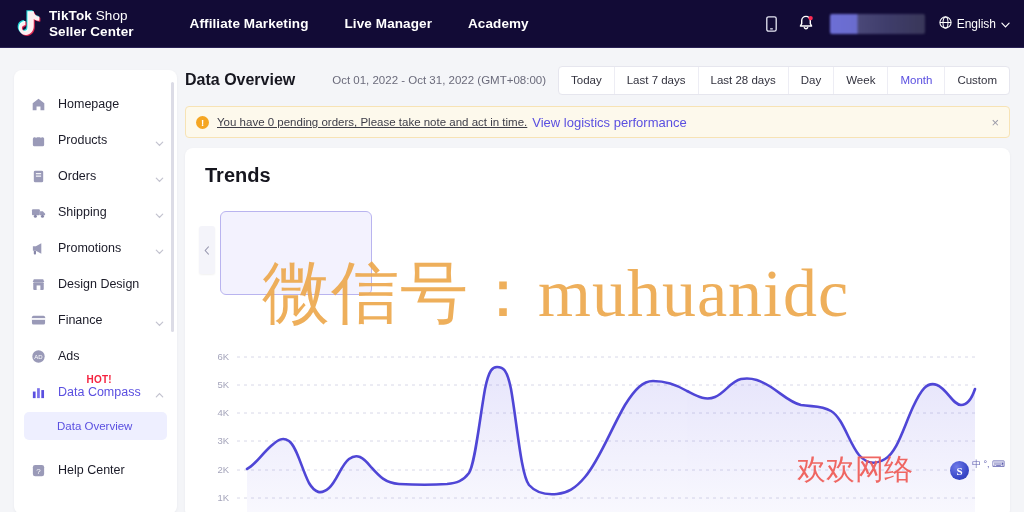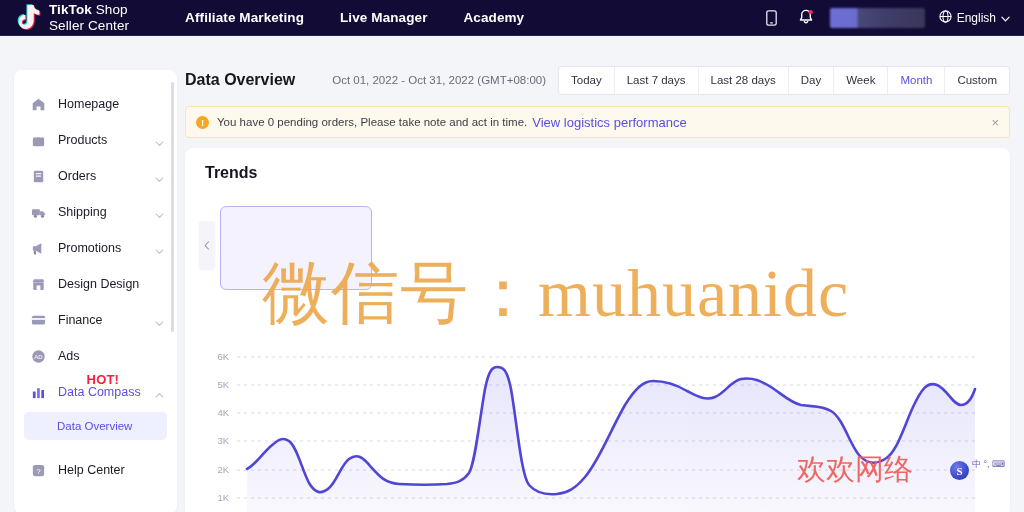--- a/index.html
+++ b/index.html
@@ -4,31 +4,31 @@
 <style>
   * { box-sizing: border-box; margin: 0; padding: 0; }
   html, body {
     width: 1024px; height: 512px; overflow: hidden;
     font-family: "Liberation Sans", sans-serif;
     background: #f4f5f8;
   }
 
   
   .topnav {
-    position: absolute; top: 0; left: 0; width: 1024px; height: 36px;
+    position: absolute; top: 0; left: 0; width: 1024px; height: 48px;
     background: #120B36;
     display: flex; 
     border-bottom: 1px solid #2a2255;
   }
   .brand { display: flex; align-items: center; margin-left: 16px; }
   .brand-logo { width: 26px; height: 30px; position: relative; margin-right: 7px; }
   .brand-text { line-height: 1.12; }
   .brand-l1 { font-size: 13.5px; color: #fff; font-weight: 400; letter-spacing: .1px; }
   .brand-l1 b { font-weight: 700; }
-  .brand-l2 { font-size: 13.5px; color: #fff; font-weight: 400; letter-spacing: .1px; }
+  .brand-l2 { font-size: 13.5px; color: #fff; font-weight: 700; letter-spacing: .1px; }
 
   .nav-links { display: flex; align-items: center; margin-left: 56px; gap: 36px; }
   .nav-link {
     font-size: 13.5px; color: #ffffff; font-weight: 700;
     cursor: pointer; white-space: nowrap; letter-spacing: .1px;
   }
 
   .nav-right {
     margin-left: auto; margin-right: 14px;
     display: flex; align-items: center; gap: 14px;
@@ -60,21 +60,21 @@
   .side-item {
     display: flex; align-items: center;
     height: 36px; padding: 0 12px 0 16px;
     cursor: pointer; position: relative;
   }
   .side-ico { width: 17px; height: 17px; margin-right: 11px; flex: 0 0 17px;
     display: flex; align-items: center; justify-content: center; }
   .side-label { font-size: 12.5px; color: #1b1b28; white-space: nowrap; }
   .side-item.active .side-label { color: #5a4fe0; }
   .chev { margin-left: auto; width: 11px; height: 11px; opacity: .5; }
-  .hot-badge { font-size: 13px; color: #f5223f; font-weight: 700; margin-left: 7px; letter-spacing: .2px; margin-top: 46px; }
+  .hot-badge { font-size: 10px; color: #f5223f; font-weight: 700; margin-left: 7px; letter-spacing: .2px; margin-top: 46px; }
   .sub-item {
     margin: 2px 10px 2px 10px; height: 28px; border-radius: 5px;
     display: flex; align-items: center; padding-left: 33px;
     background: #eeefff; cursor: pointer;
   }
   .sub-item .sub-label { font-size: 11.5px; color: #5a4fe0; }
   .side-scroll {
     position: absolute; right: 3px; top: 12px; width: 3px; height: 250px;
     background: #dcdce6; border-radius: 2px;
   }
@@ -106,32 +106,32 @@
     margin: 4px 14px 0 8px; height: 32px; border-radius: 4px;
     background: #fdf9ec; border: 1px solid #f7e3b5;
     display: flex; align-items: center; padding: 0 10px;
   }
   .alert-ico {
     width: 13px; height: 13px; border-radius: 50%; background: #f5a623;
     color: #fff; font-size: 9.5px; font-weight: 700;
     display: flex; align-items: center; justify-content: center;
     margin-right: 8px; flex: 0 0 13px;
   }
-  .alert-text { font-size: 11.5px; color: #3d3d48; }
+  .alert-text { font-size: 11.5px; color: #3d3d48; text-decoration: underline; }
   .alert-link { font-size: 13px; color: #5a4fe0; margin-left: 5px; cursor: pointer; }
   .alert-close { margin-left: auto; font-size: 13px; color: #9a9aa8; cursor: pointer; line-height: 1; }
 
   
   .card {
     margin: 10px 14px 0 8px; height: 370px;
     background: #ffffff; border-radius: 8px;
     position: relative; overflow: hidden;
     box-shadow: 0 1px 3px rgba(20,20,60,.05);
   }
-  .card-title { font-size: 16px; font-weight: 700; color: #16161f; padding: 16px 0 0 20px; }
+  .card-title { font-size: 20px; font-weight: 700; color: #16161f; padding: 16px 0 0 20px; }
 
   .carousel { position: relative; margin-top: 16px; height: 95px; padding-left: 18px; }
   .car-arrow {
     position: absolute; left: 14px; top: 23px; width: 16px; height: 48px;
     background: #f4f4fa; border-radius: 3px;
     display: flex; align-items: center; justify-content: center; cursor: pointer;
     box-shadow: 0 1px 2px rgba(0,0,0,.06);
     z-index: 3;
   }
   .metric-card {

